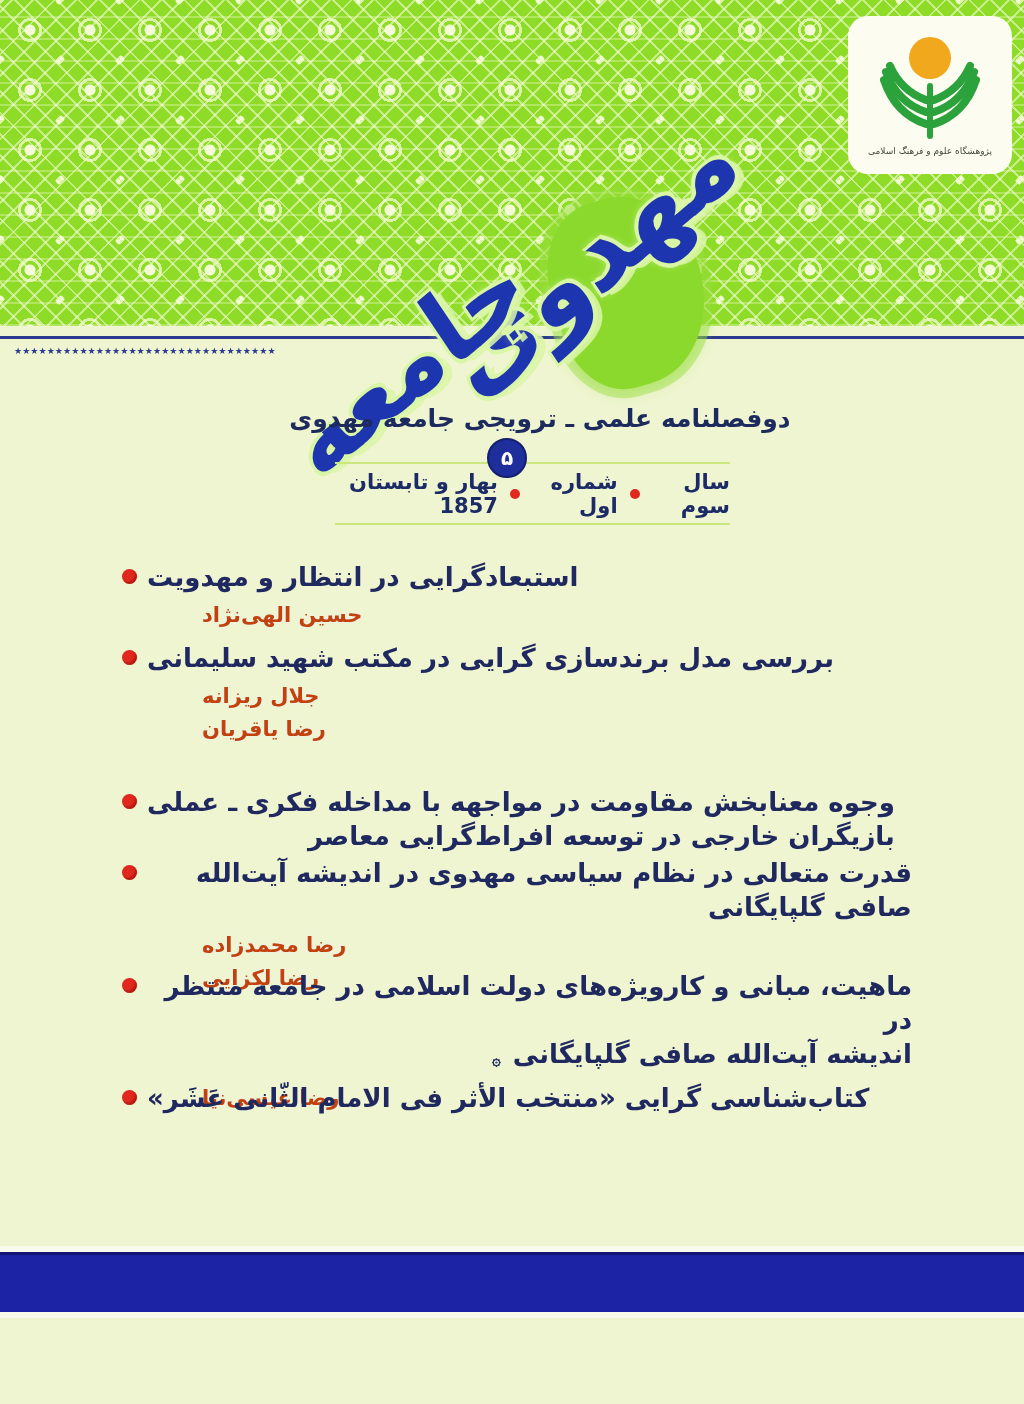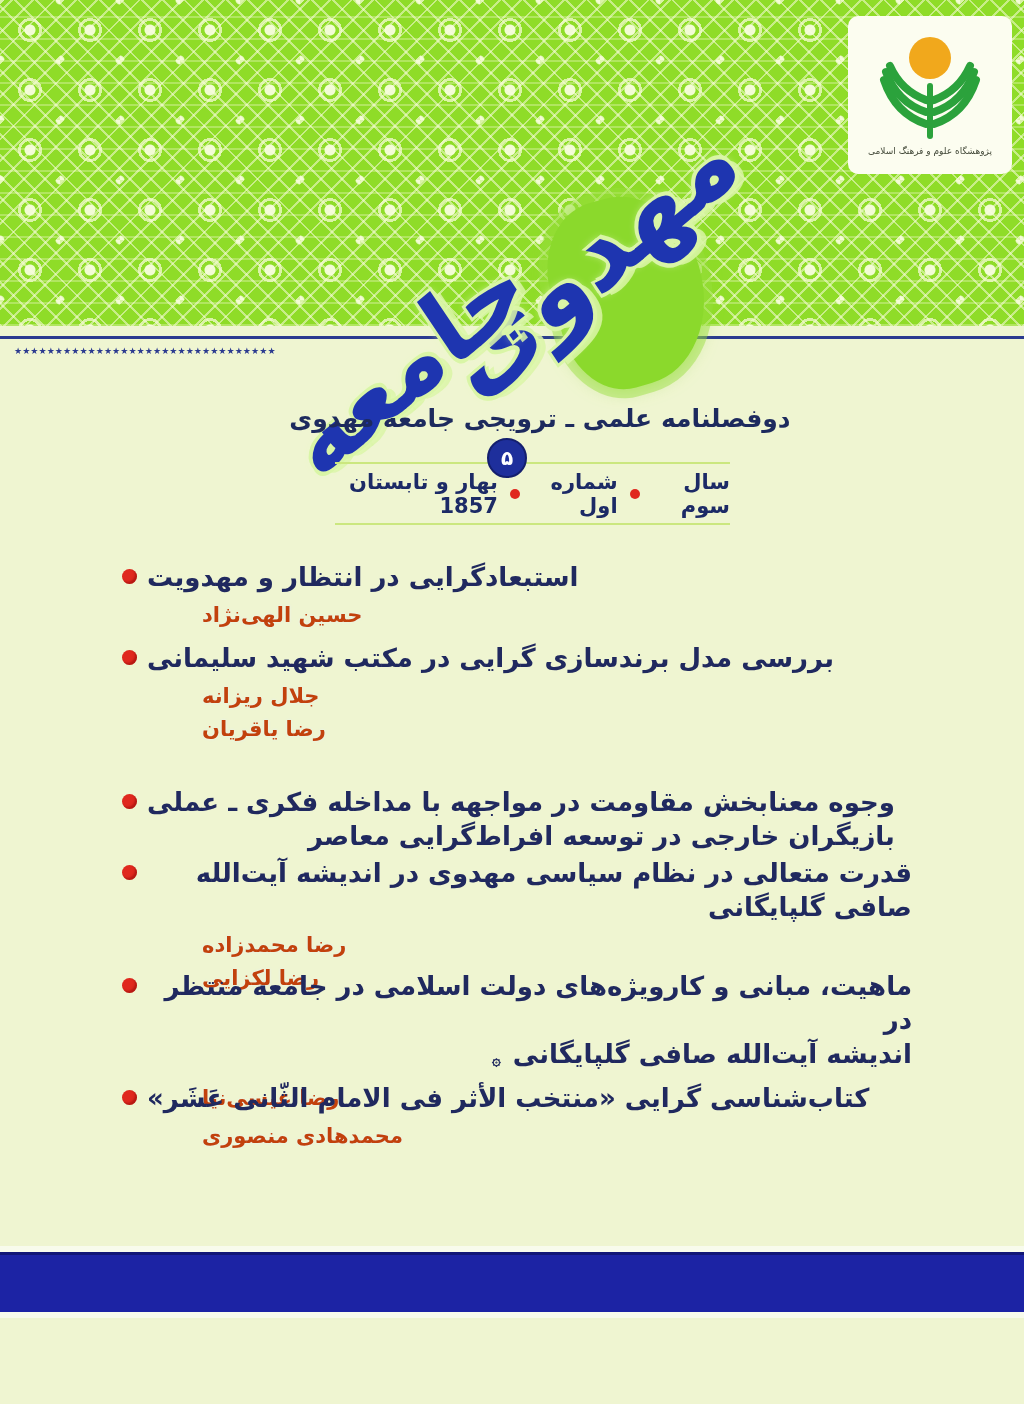--- a/index.html
+++ b/index.html
@@ -14,21 +14,21 @@
       radial-gradient(circle at 0px 60px, rgba(248,253,222,.85) 0 4px, rgba(248,253,222,0) 5px),
       radial-gradient(circle at 60px 0px, rgba(248,253,222,.85) 0 4px, rgba(248,253,222,0) 5px),
       repeating-radial-gradient(circle at 30px 30px, rgba(244,250,210,0) 0 9px, rgba(244,250,210,.75) 9px 12px, rgba(244,250,210,0) 12px 30px),
       repeating-linear-gradient(45deg, rgba(246,252,215,.55) 0 2px, rgba(246,252,215,0) 2px 15px),
       repeating-linear-gradient(-45deg, rgba(246,252,215,.55) 0 2px, rgba(246,252,215,0) 2px 15px),
       repeating-linear-gradient(0deg, rgba(240,248,200,.35) 0 2px, rgba(240,248,200,0) 2px 22px);
     background-size:60px 60px,60px 60px,60px 60px,60px 60px,auto,auto,auto;}
 
   
   .logo-box{position:absolute;top:16px;right:12px;width:164px;height:158px;
-    background:#fcfdf0;border-radius:10px;z-index:8;display:flex;align-items:center;justify-content:center;}
+    background:#fcfdf0;border-radius:20px;z-index:8;display:flex;align-items:center;justify-content:center;}
   .logo-box svg{display:block;}
 
   
   .deco-border{position:absolute;top:336px;left:0;width:1024px;z-index:2;
     border-top:3px solid #2b3a8f;color:#2b3a8f;font-size:15px;line-height:24px;
     letter-spacing:23px;white-space:nowrap;overflow:hidden;padding-left:14px;}
 
   
   .calligraphy{position:absolute;left:258px;top:148px;width:524px;height:320px;z-index:6;}
   .calli-blob{position:absolute;left:295px;top:48px;width:150px;height:190px;
@@ -175,18 +175,15 @@
   </div>
 </div>
 
 <div class="article a6">
   <div class="title-row">
     <span class="bullet"></span>
     <div class="title">
       <div dir="rtl">کتاب‌شناسی گرایی «منتخب الأثر فی الامام الثّانی عَشَر»</div>
     </div>
   </div>
-  <div class="authors">
-    <div class="author" dir="rtl">محمدهادی منصوری</div>
-  </div>
 </div>
 
 <div class="bottom-bar"></div>
 
 </body></html>

